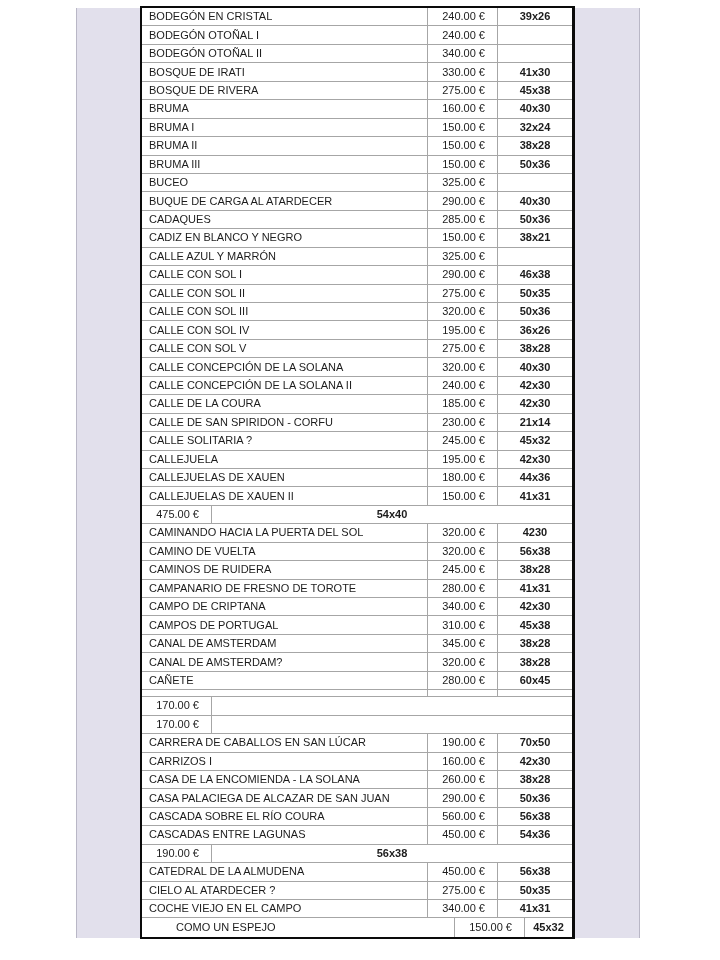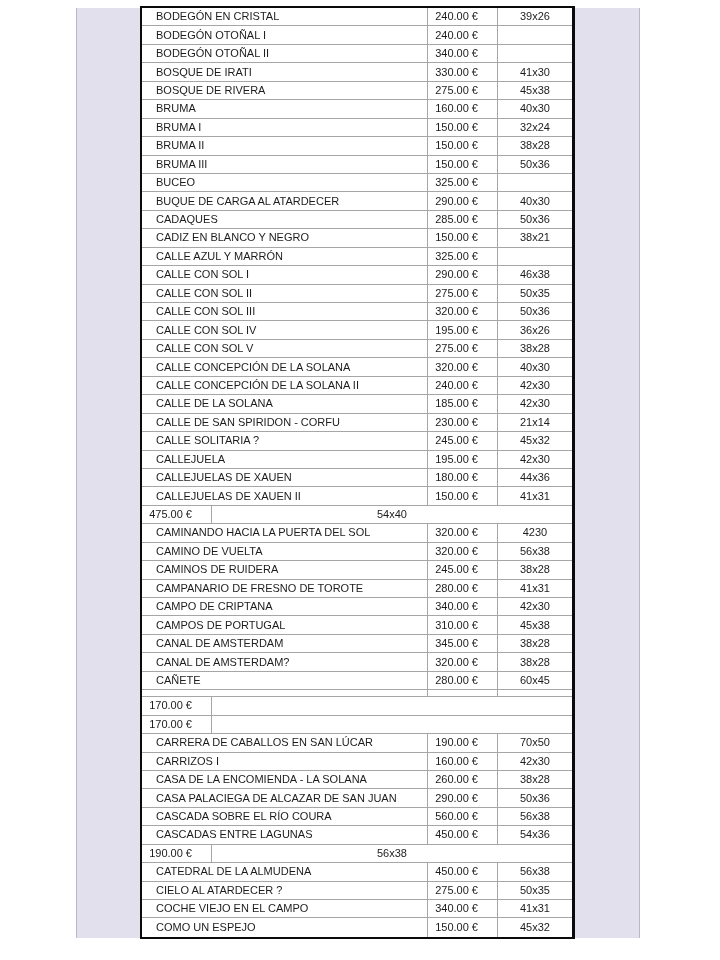--- a/index.html
+++ b/index.html
@@ -9,29 +9,29 @@
   *{margin:0;padding:0;box-sizing:border-box;}
   html,body{width:720px;height:960px;background:var(--bg);
     font-family:"Liberation Sans",sans-serif;}
   .page{position:relative;width:720px;height:960px;background:var(--bg);overflow:hidden;}
   .band{position:absolute;top:8px;height:930px;background:var(--band);}
   .band-left{left:76px;width:64px;border-left:1px solid var(--band-edge);}
   .band-right{left:575px;width:65px;border-right:1px solid var(--band-edge);}
   .sheet-table{position:absolute;left:140px;top:6px;width:435px;background:#fff;
     border:2px solid var(--outer);border-right-width:3px;}
   .row{display:flex;height:18.45px;border-bottom:1px solid var(--grid);}
-  .row:last-child{border-bottom:none;}
+  .row:last-child{border-bottom:none;margin-left:27px;}
   .row.spacer{height:7px;}
   .cell{height:100%;display:flex;align-items:center;overflow:hidden;white-space:nowrap;
     font-size:11px;color:var(--text);line-height:1;}
-  .cell.name{width:286px;border-right:1px solid var(--grid);padding-left:14px;
+  .cell.name{width:286px;border-right:1px solid var(--grid);padding-left:7px;
     justify-content:flex-start;}
-  .cell.price{width:70px;border-right:1px solid var(--grid);padding-right:19px;
+  .cell.price{width:70px;border-right:1px solid var(--grid);padding-right:12px;
     justify-content:flex-end;}
-  .cell.dims{flex:1;justify-content:center;}
+  .cell.dims{flex:1;justify-content:center;font-weight:bold;}
 </style>
 </head>
 <body>
 
 <div class="page">
   <div class="band band-left"></div>
   <div class="sheet-table">
     <div class="rows">
         <div class="row">
     <div class="cell name">BODEGÓN EN CRISTAL</div>
@@ -132,21 +132,21 @@
     <div class="cell name">CALLE CONCEPCIÓN DE LA SOLANA</div>
     <div class="cell price">320.00 €</div>
     <div class="cell dims">40x30</div>
   </div>
         <div class="row">
     <div class="cell name">CALLE CONCEPCIÓN DE LA SOLANA II</div>
     <div class="cell price">240.00 €</div>
     <div class="cell dims">42x30</div>
   </div>
         <div class="row">
-    <div class="cell name">CALLE DE LA SOLANA</div>
+    <div class="cell name">CALLE DE LA COURA</div>
     <div class="cell price">185.00 €</div>
     <div class="cell dims">42x30</div>
   </div>
         <div class="row">
     <div class="cell name">CALLE DE SAN SPIRIDON - CORFU</div>
     <div class="cell price">230.00 €</div>
     <div class="cell dims">21x14</div>
   </div>
         <div class="row">
     <div class="cell name">CALLE SOLITARIA ?</div>

